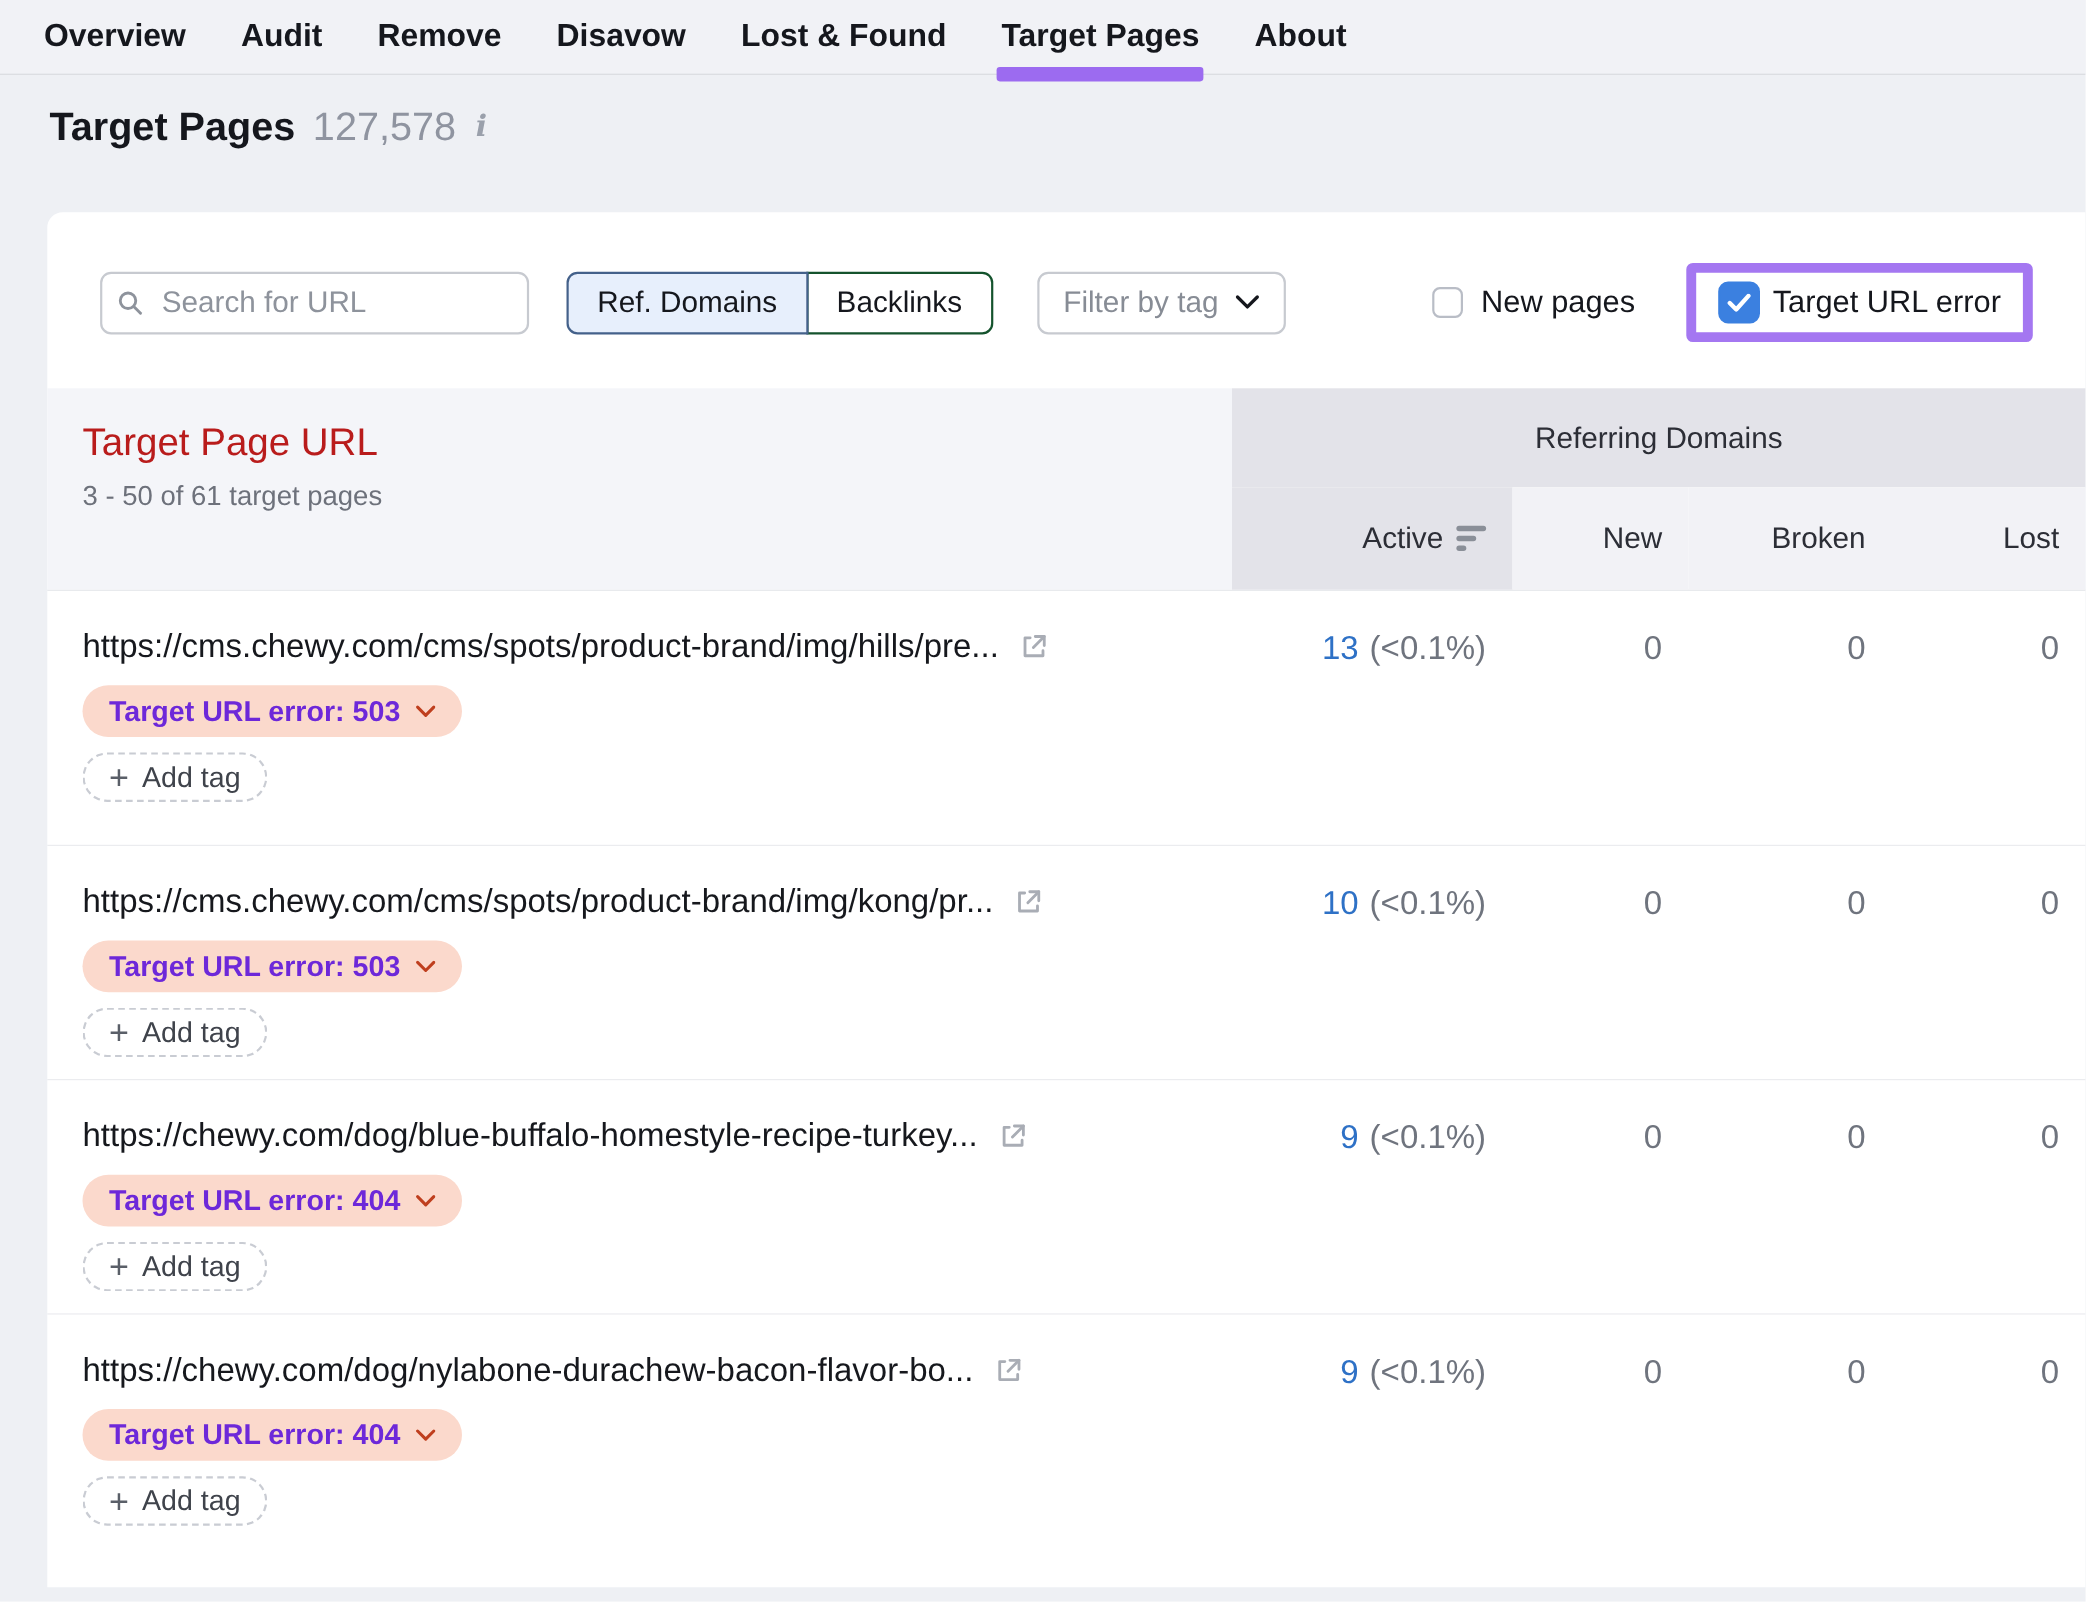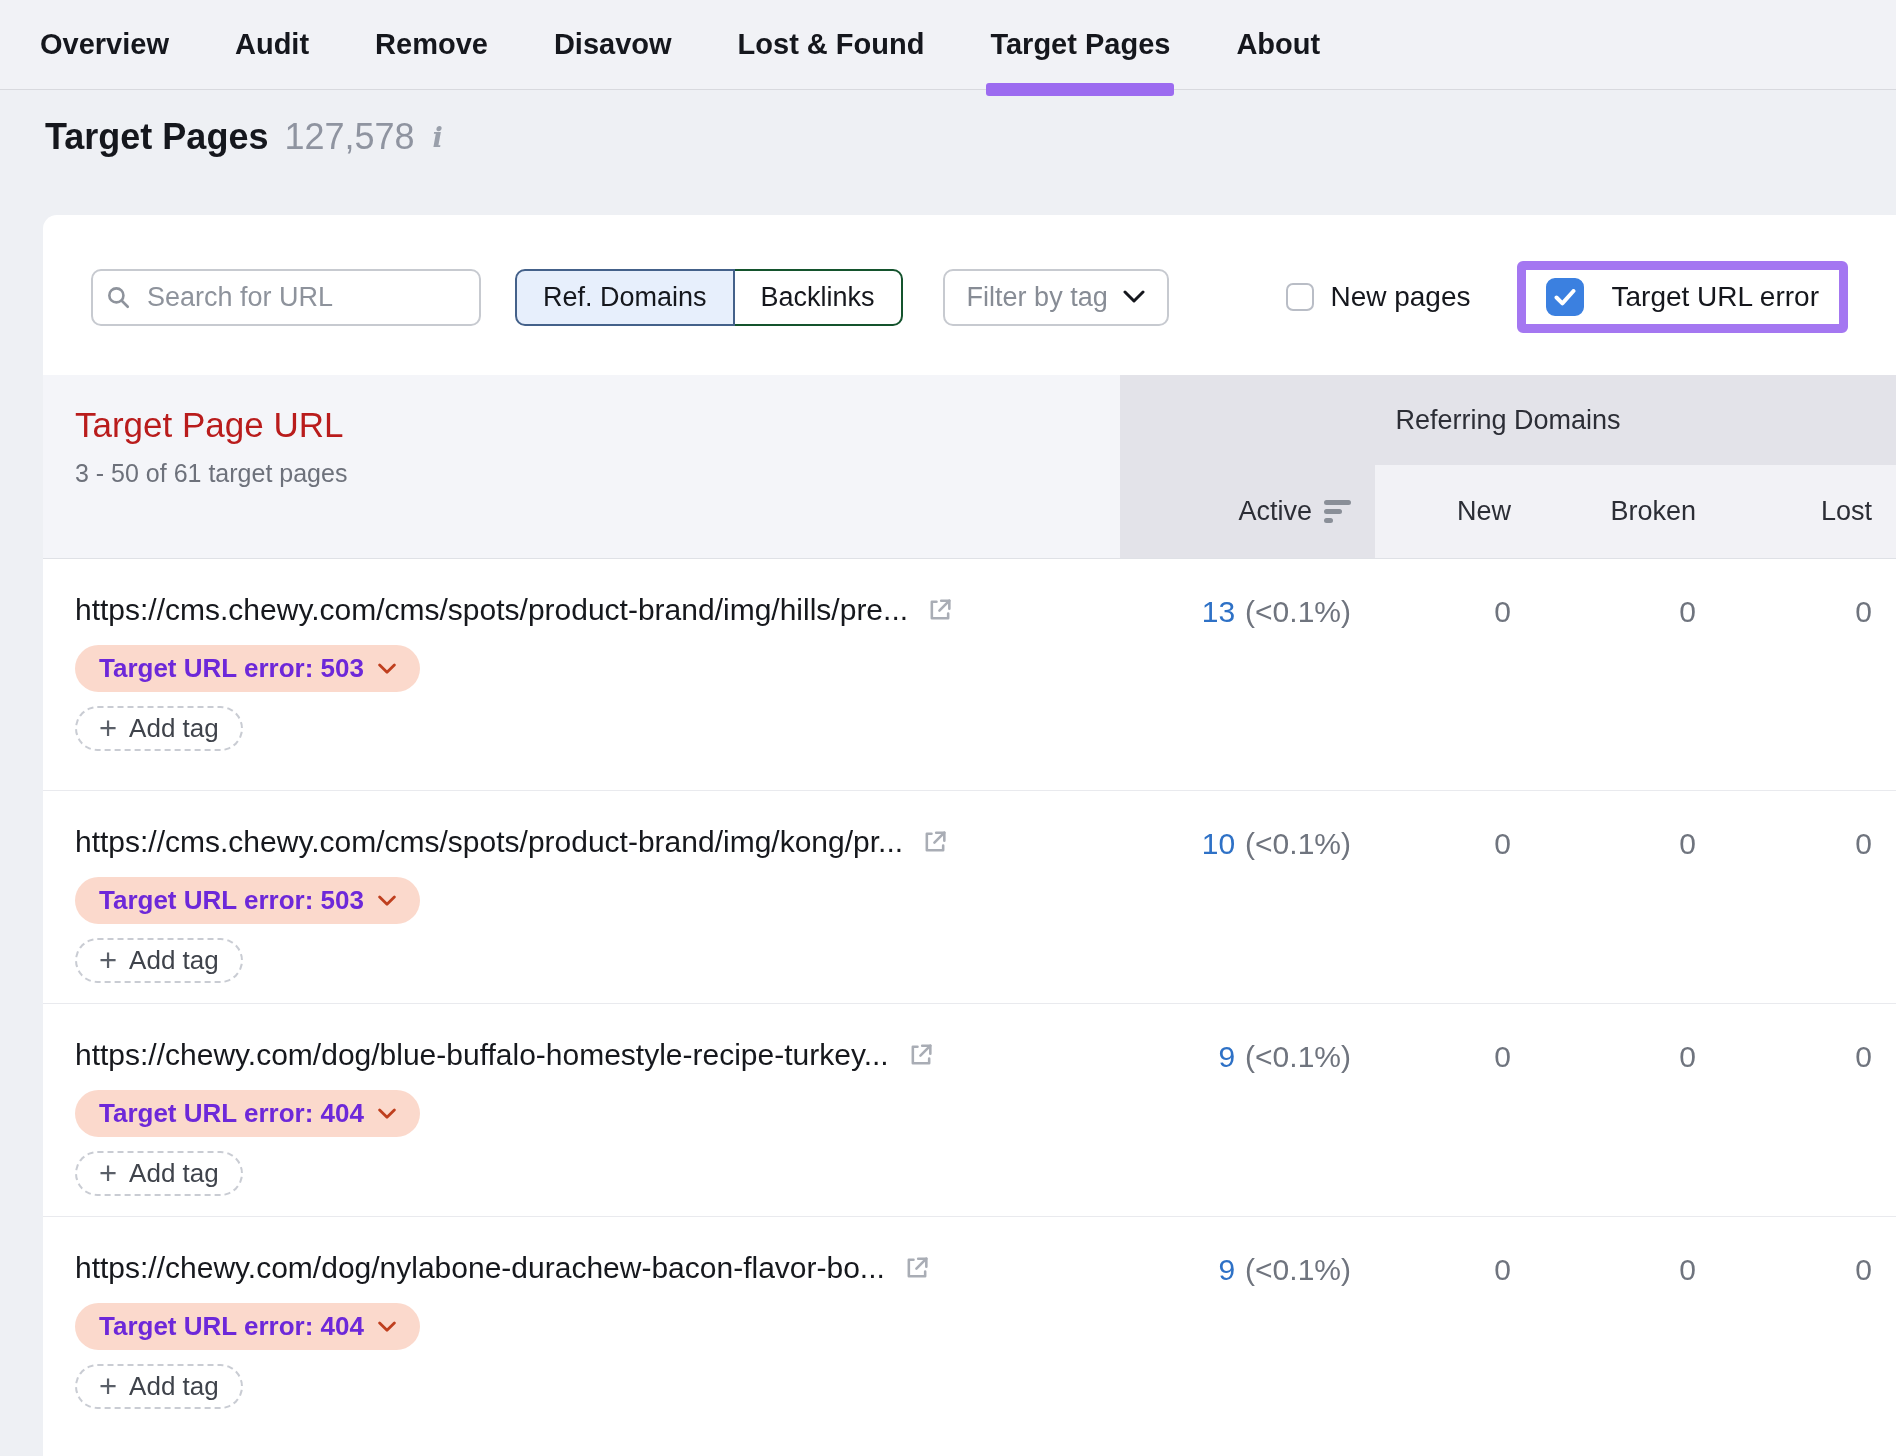--- a/index.html
+++ b/index.html
@@ -6,22 +6,22 @@
   html,body { margin:0; padding:0; }
   body {
     width:1896px; height:1456px; overflow:hidden;
     background:#eef0f4;
     font-family:"Liberation Sans", sans-serif;
     color:#16181d;
   }
 
   
   .topnav {
-    height:90px; display:flex; align-items:center;
-    padding:0 40px; gap:66px;
+    height:68px; display:flex; align-items:center;
+    padding:0 40px; gap:50px;
     border-bottom:1px solid #d8d9de;
     background:#f1f2f6;
   }
   .nav-item {
     position:relative; height:100%;
     display:flex; align-items:center;
     font-size:29px; font-weight:700; color:#15171d;
     cursor:pointer; white-space:nowrap;
   }
   .nav-item.active::after {
@@ -89,21 +89,21 @@
   .cb-sm { width:28px; height:28px; border-radius:7px; }
   .cb-lg { width:38px; height:38px; border-radius:9px; }
   .cb-box svg { display:none; }
   .cb-box.checked { background:#3b80e0; border-color:#3b80e0; }
   .cb-box.checked svg { display:block; }
   .newpages { margin-right:46px; }
   .purple-box {
     border:9px solid #a477f1; border-radius:6px; background:#fff;
     padding:8px 20px; display:flex; align-items:center;
   }
-  .purple-box .checkline { gap:28px; }
+  .purple-box .checkline { gap:12px; }
 
   
   .thead { margin-top:40px; display:flex; border-bottom:1px solid #dfe1e6; }
   .h-left { flex:1; background:#f4f5f9; padding:30px 32px; }
   .h-left .col-title { font-size:35px; color:#b91c1c; }
   .h-left .pag { margin-top:14px; font-size:25px; color:#6d717b; }
   .h-right { width:776px; display:flex; flex-direction:column; }
   .h-group {
     height:90px; background:#e3e3e9;
     display:flex; align-items:center; justify-content:center;

